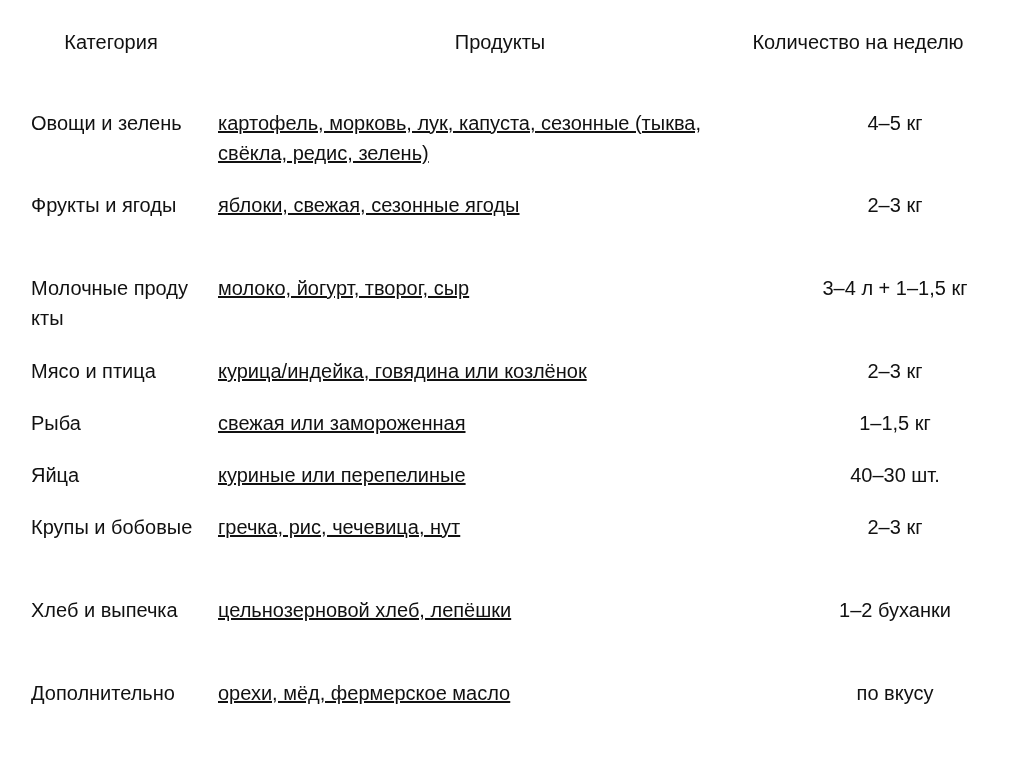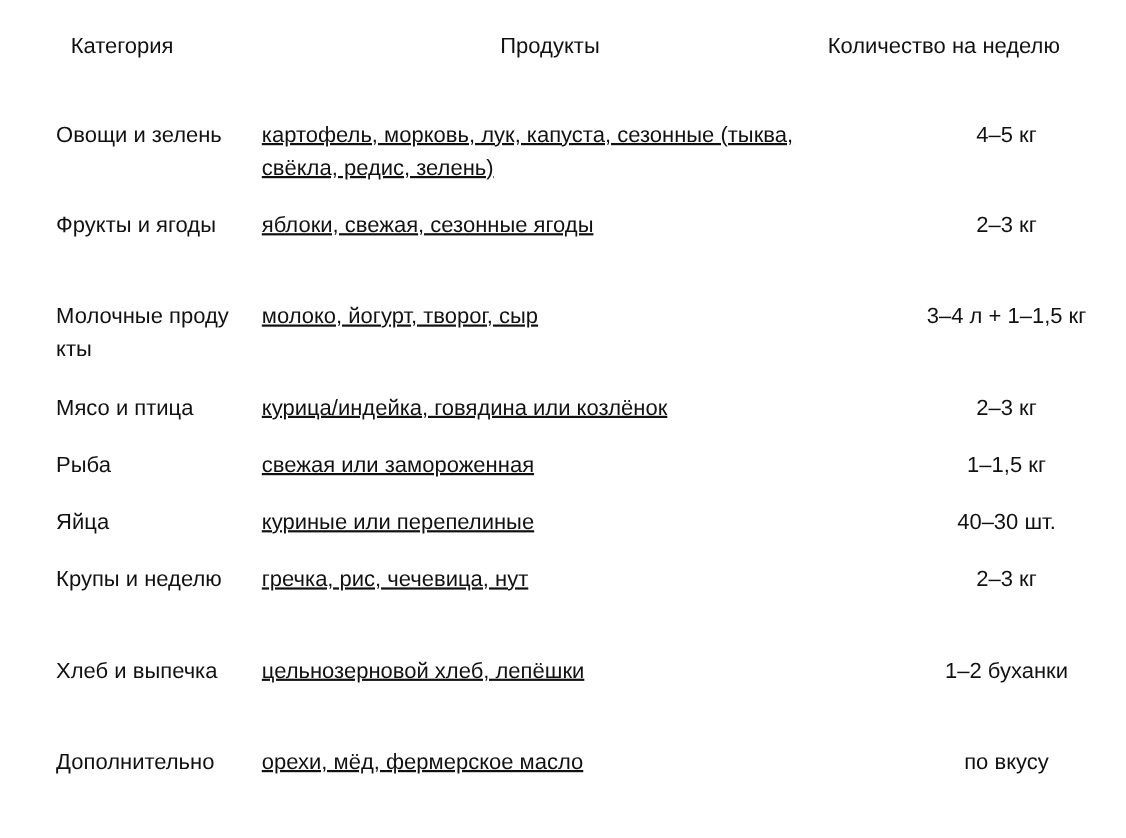--- a/index.html
+++ b/index.html
@@ -31,21 +31,20 @@
     .h-qty { left: 748px; width: 220px; }
 
     .row {
       position: absolute;
       left: 0;
       width: 1024px;
     }
     .cell {
       position: absolute;
       top: 0;
-      margin-left: 20px;
     }
     .c-cat { left: 31px; width: 165px; word-break: break-all; }
     .c-prod { left: 218px; width: 545px; text-decoration: underline; }
     .c-qty { left: 780px; width: 230px; text-align: center; }
   </style>
 </head>
 <body>
 
 <div class="table">
   <div class="head h-cat">Категория</div>
@@ -82,21 +81,21 @@
     <div class="cell c-qty">1–1,5 кг</div>
   </div>
 
   <div class="row" style="top:460px">
     <div class="cell c-cat">Яйца</div>
     <div class="cell c-prod">куриные или перепелиные</div>
     <div class="cell c-qty">40–30 шт.</div>
   </div>
 
   <div class="row" style="top:512px">
-    <div class="cell c-cat">Крупы и неделю</div>
+    <div class="cell c-cat">Крупы и бобовые</div>
     <div class="cell c-prod">гречка, рис, чечевица, нут</div>
     <div class="cell c-qty">2–3 кг</div>
   </div>
 
   <div class="row" style="top:595px">
     <div class="cell c-cat">Хлеб и выпечка</div>
     <div class="cell c-prod">цельнозерновой хлеб, лепёшки</div>
     <div class="cell c-qty">1–2 буханки</div>
   </div>
 

